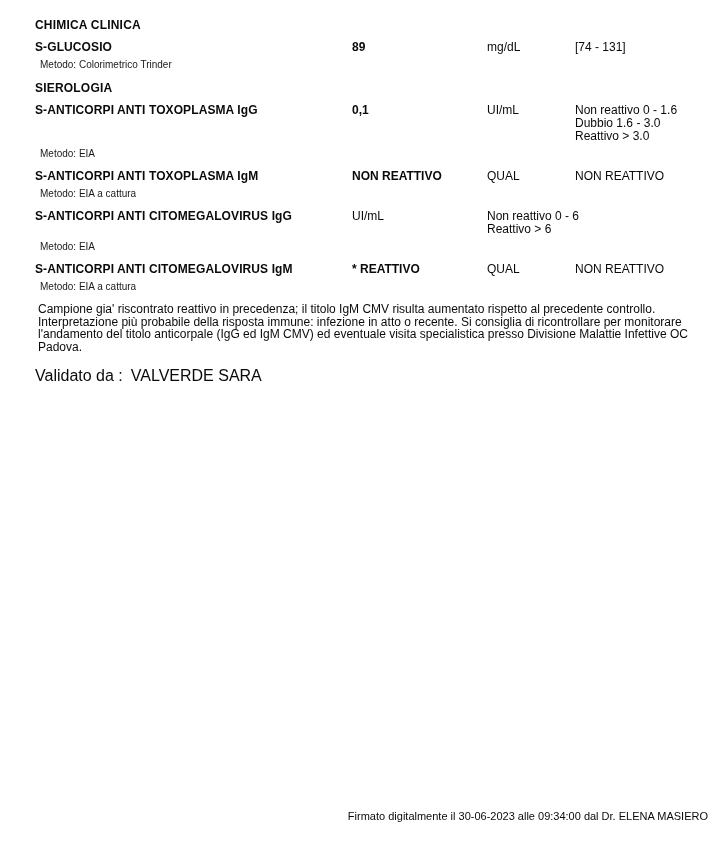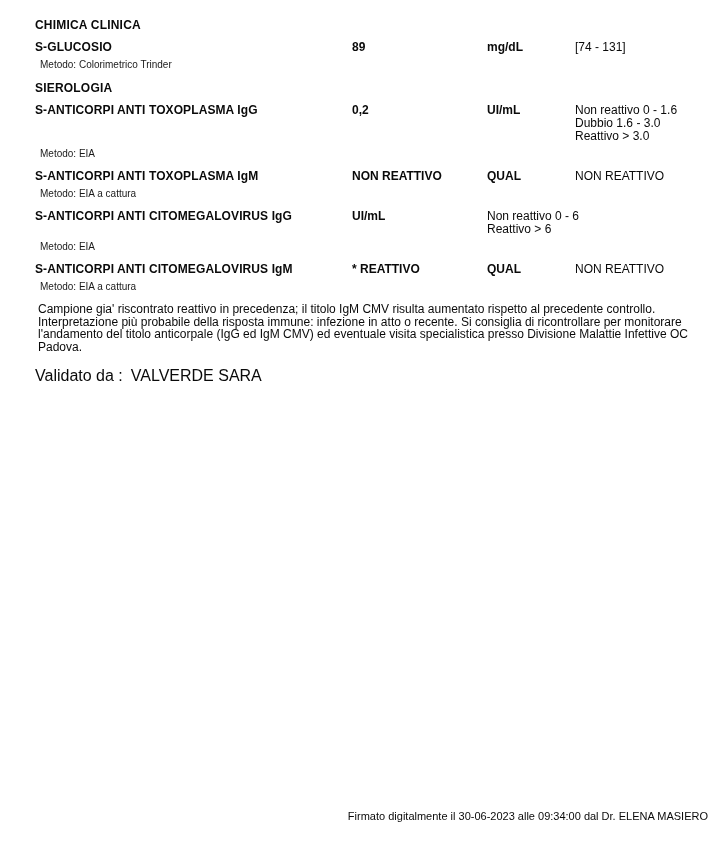--- a/index.html
+++ b/index.html
@@ -27,21 +27,21 @@
   }
   .test-block { margin-bottom: 11px; }
   .test-row {
     display: grid;
     grid-template-columns: 317px 135px 88px 1fr;
     font-size: 12px;
     line-height: 13px;
   }
   .test-name { font-weight: bold; letter-spacing: 0.1px; }
   .test-value { font-weight: bold; }
-  .test-unit { font-weight: bold; }
+  .test-unit { font-weight: normal; }
   .test-range div { white-space: nowrap; }
   .test-method {
     font-size: 10px;
     line-height: 11px;
     margin: 5px 0 0 5px;
     color: #1a1a1a;
   }
 
   .note {
     margin: 3px 0 16px 3px;
@@ -85,21 +85,21 @@
         <div class="test-method">Metodo: Colorimetrico Trinder</div>
       </div>
     </div>
 
     <div>
       <div class="section-title">SIEROLOGIA</div>
 
       <div class="test-block">
         <div class="test-row">
           <div class="test-name">S-ANTICORPI ANTI TOXOPLASMA IgG</div>
-          <div class="test-value">0,2</div>
+          <div class="test-value">0,1</div>
           <div class="test-unit">UI/mL</div>
           <div class="test-range">
             <div>Non reattivo 0 - 1.6</div>
             <div>Dubbio 1.6 - 3.0</div>
             <div>Reattivo &gt; 3.0</div>
           </div>
         </div>
         <div class="test-method">Metodo: EIA</div>
       </div>
 

